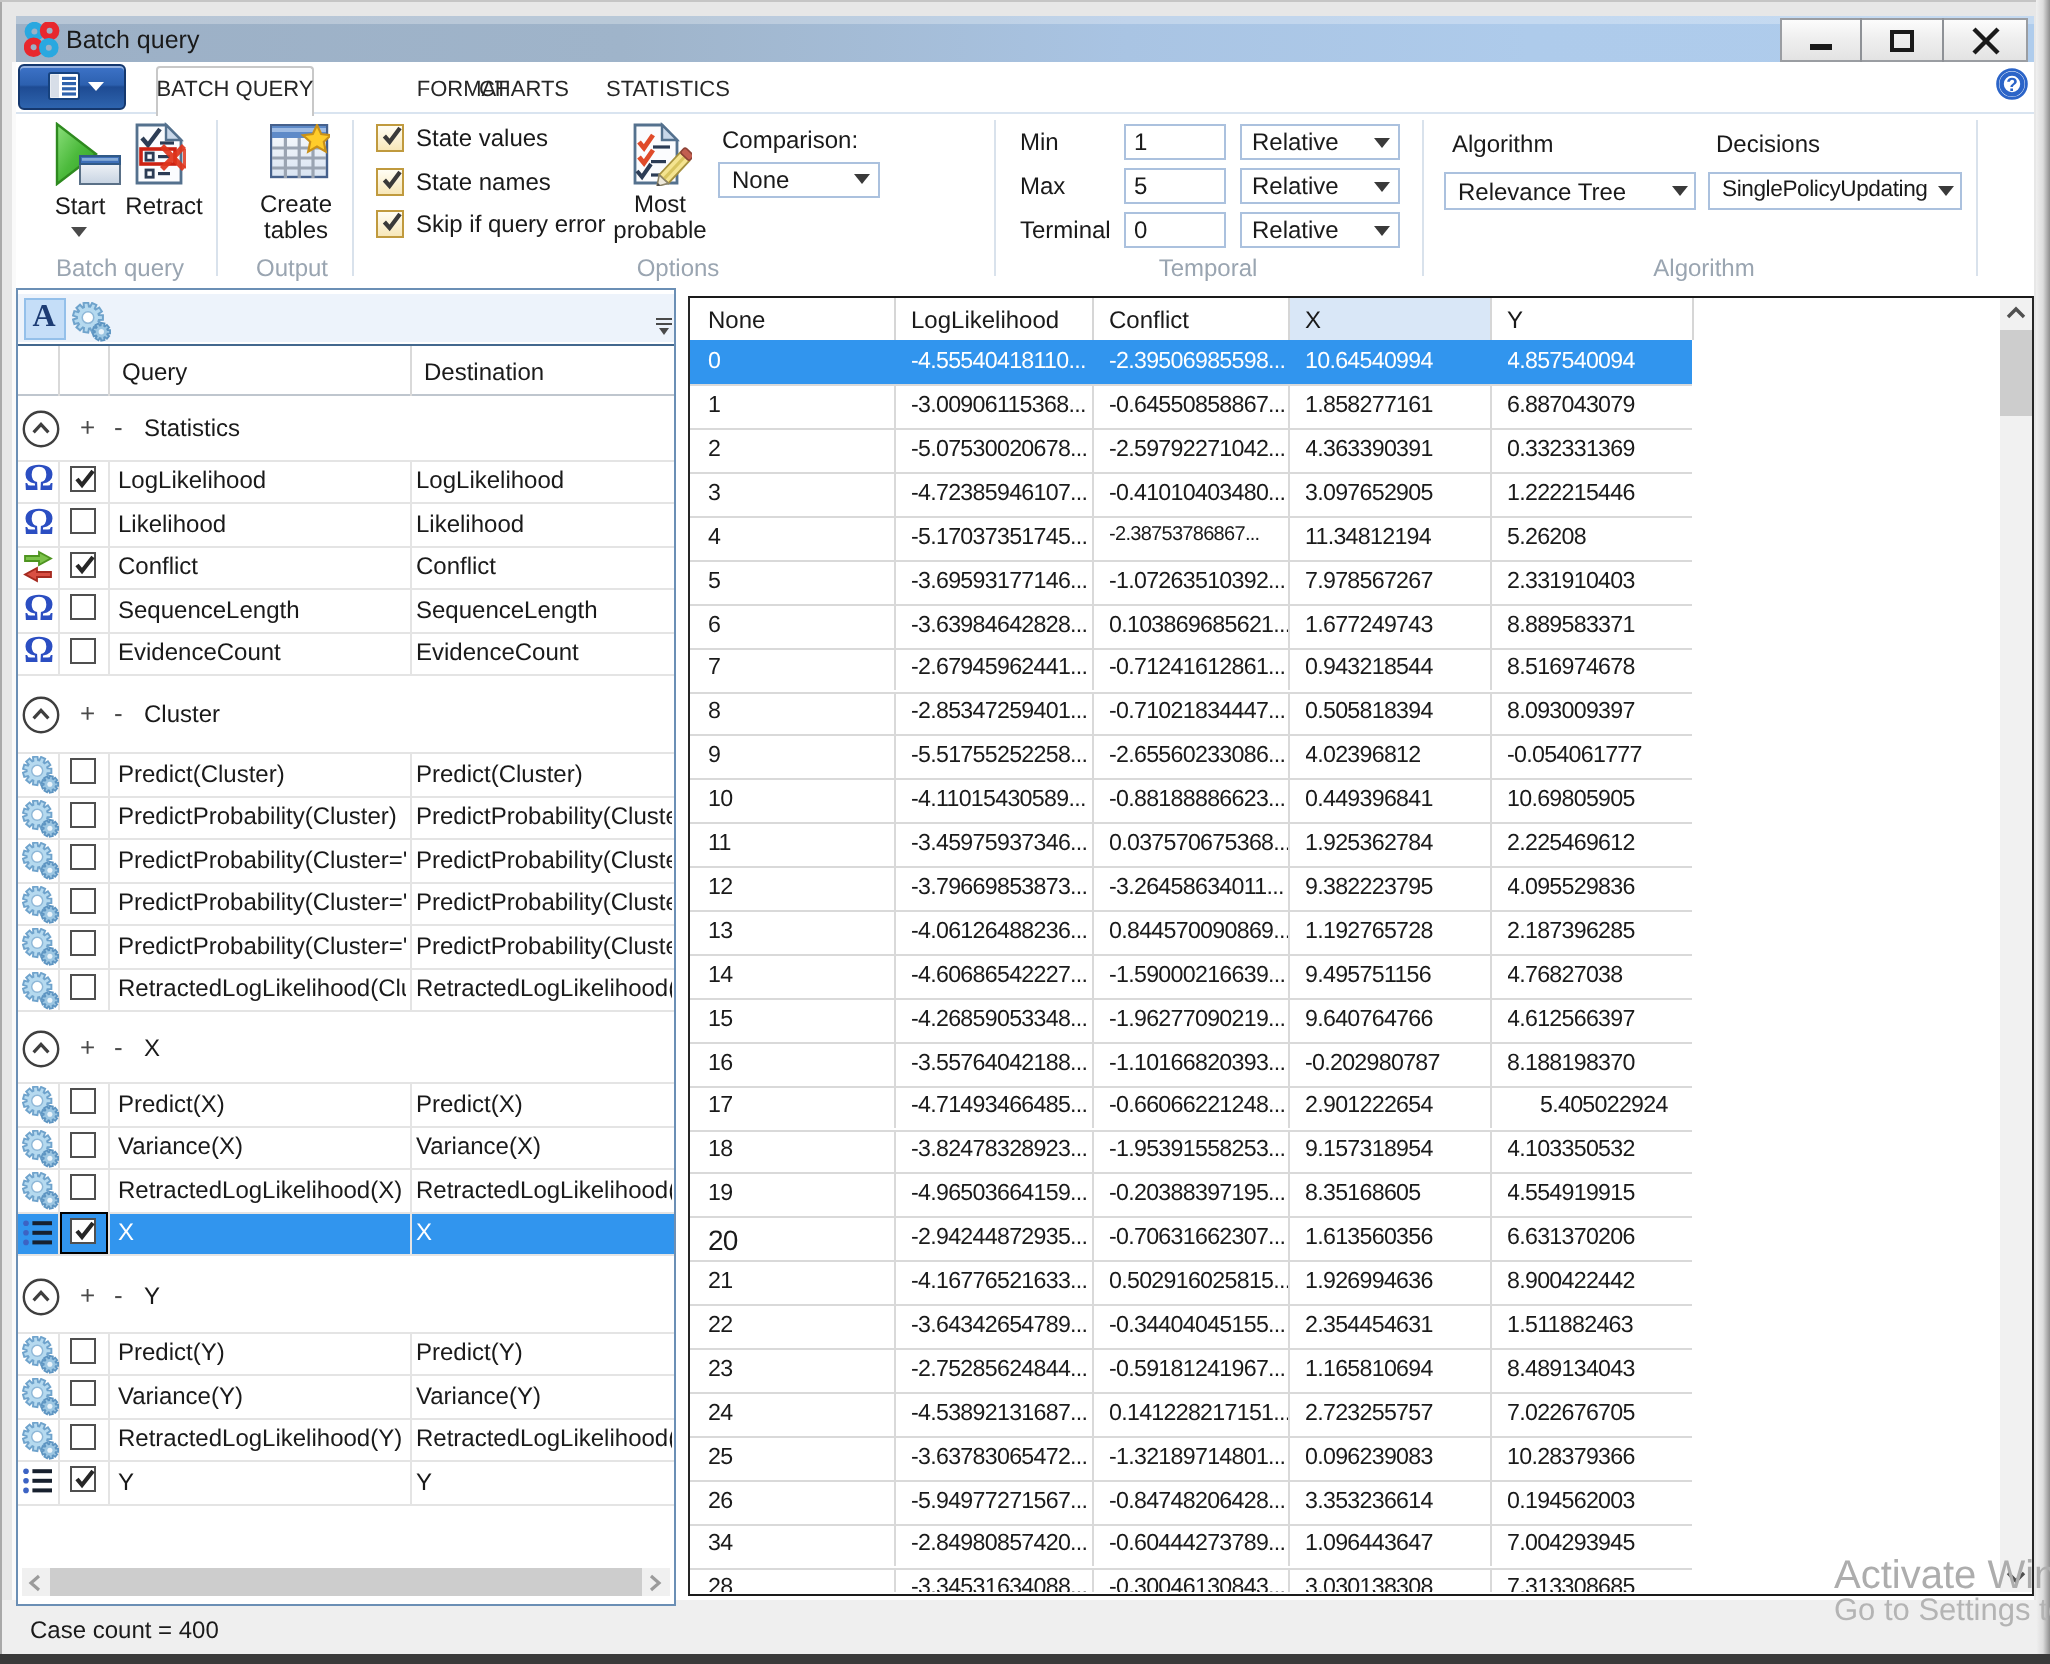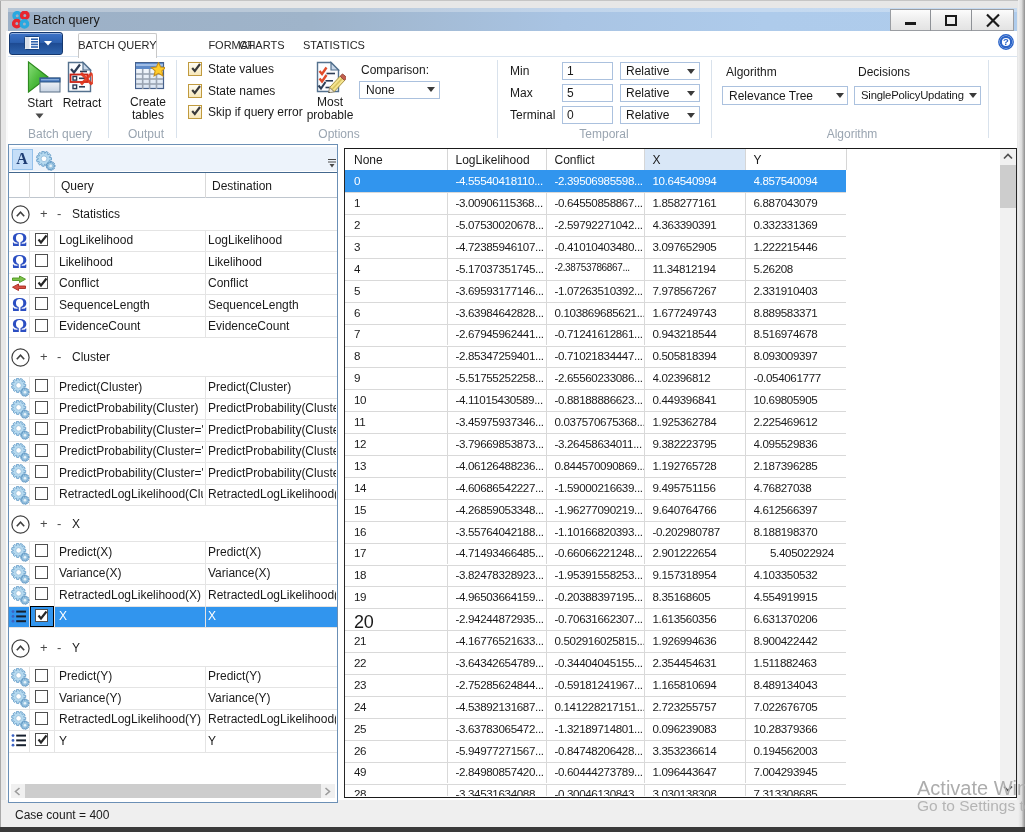--- a/index.html
+++ b/index.html
@@ -787,21 +787,21 @@
     <div class="cell" style="left:209.5px;top:3.9px;width:89.0px;font-size:11.6px;color:#1A1A1A;letter-spacing:-0.35px">-0.20388397195...</div>
     <div class="cell" style="left:307.5px;top:3.9px;width:92.0px;font-size:11.6px;color:#1A1A1A;letter-spacing:-0.35px">8.35168605</div>
     <div class="cell" style="left:408.5px;top:3.9px;width:92.5px;font-size:11.6px;color:#1A1A1A;letter-spacing:-0.35px">4.554919915</div>
     <div class="abs" style="left:101.5px;top:0;width:1px;height:21.9px;background:#D9D9D9"></div>
     <div class="abs" style="left:200.5px;top:0;width:1px;height:21.9px;background:#D9D9D9"></div>
     <div class="abs" style="left:298.5px;top:0;width:1px;height:21.9px;background:#D9D9D9"></div>
     <div class="abs" style="left:399.5px;top:0;width:1px;height:21.9px;background:#D9D9D9"></div>
   </div>
 <div class="abs" style="left:345px;top:608.3px;width:501px;height:1px;background:#D9D9D9"></div>
 <div class="abs" style="left:345px;top:608.3px;width:501px;height:21.9px;overflow:hidden">
-    <div class="cell" style="left:9.0px;top:3.9px;width:92.5px;font-size:18px;color:#1A1A1A;letter-spacing:-0.35px">20</div>
+    <div class="cell" style="left:9.0px;top:3.9px;width:92.5px;font-size:14px;color:#1A1A1A;letter-spacing:-0.35px">20</div>
     <div class="cell" style="left:110.5px;top:3.9px;width:90.0px;font-size:11.6px;color:#1A1A1A;letter-spacing:-0.35px">-2.94244872935...</div>
     <div class="cell" style="left:209.5px;top:3.9px;width:89.0px;font-size:11.6px;color:#1A1A1A;letter-spacing:-0.35px">-0.70631662307...</div>
     <div class="cell" style="left:307.5px;top:3.9px;width:92.0px;font-size:11.6px;color:#1A1A1A;letter-spacing:-0.35px">1.613560356</div>
     <div class="cell" style="left:408.5px;top:3.9px;width:92.5px;font-size:11.6px;color:#1A1A1A;letter-spacing:-0.35px">6.631370206</div>
     <div class="abs" style="left:101.5px;top:0;width:1px;height:21.9px;background:#D9D9D9"></div>
     <div class="abs" style="left:200.5px;top:0;width:1px;height:21.9px;background:#D9D9D9"></div>
     <div class="abs" style="left:298.5px;top:0;width:1px;height:21.9px;background:#D9D9D9"></div>
     <div class="abs" style="left:399.5px;top:0;width:1px;height:21.9px;background:#D9D9D9"></div>
   </div>
 <div class="abs" style="left:345px;top:630.2px;width:501px;height:1px;background:#D9D9D9"></div>
@@ -871,21 +871,21 @@
     <div class="cell" style="left:209.5px;top:3.9px;width:89.0px;font-size:11.6px;color:#1A1A1A;letter-spacing:-0.35px">-0.84748206428...</div>
     <div class="cell" style="left:307.5px;top:3.9px;width:92.0px;font-size:11.6px;color:#1A1A1A;letter-spacing:-0.35px">3.353236614</div>
     <div class="cell" style="left:408.5px;top:3.9px;width:92.5px;font-size:11.6px;color:#1A1A1A;letter-spacing:-0.35px">0.194562003</div>
     <div class="abs" style="left:101.5px;top:0;width:1px;height:21.9px;background:#D9D9D9"></div>
     <div class="abs" style="left:200.5px;top:0;width:1px;height:21.9px;background:#D9D9D9"></div>
     <div class="abs" style="left:298.5px;top:0;width:1px;height:21.9px;background:#D9D9D9"></div>
     <div class="abs" style="left:399.5px;top:0;width:1px;height:21.9px;background:#D9D9D9"></div>
   </div>
 <div class="abs" style="left:345px;top:761.6px;width:501px;height:1px;background:#D9D9D9"></div>
 <div class="abs" style="left:345px;top:761.6px;width:501px;height:21.9px;overflow:hidden">
-    <div class="cell" style="left:9.0px;top:3.9px;width:92.5px;font-size:11.6px;color:#1A1A1A;letter-spacing:-0.35px">49</div>
+    <div class="cell" style="left:9.0px;top:3.9px;width:92.5px;font-size:11.6px;color:#1A1A1A;letter-spacing:-0.35px">34</div>
     <div class="cell" style="left:110.5px;top:3.9px;width:90.0px;font-size:11.6px;color:#1A1A1A;letter-spacing:-0.35px">-2.84980857420...</div>
     <div class="cell" style="left:209.5px;top:3.9px;width:89.0px;font-size:11.6px;color:#1A1A1A;letter-spacing:-0.35px">-0.60444273789...</div>
     <div class="cell" style="left:307.5px;top:3.9px;width:92.0px;font-size:11.6px;color:#1A1A1A;letter-spacing:-0.35px">1.096443647</div>
     <div class="cell" style="left:408.5px;top:3.9px;width:92.5px;font-size:11.6px;color:#1A1A1A;letter-spacing:-0.35px">7.004293945</div>
     <div class="abs" style="left:101.5px;top:0;width:1px;height:21.9px;background:#D9D9D9"></div>
     <div class="abs" style="left:200.5px;top:0;width:1px;height:21.9px;background:#D9D9D9"></div>
     <div class="abs" style="left:298.5px;top:0;width:1px;height:21.9px;background:#D9D9D9"></div>
     <div class="abs" style="left:399.5px;top:0;width:1px;height:21.9px;background:#D9D9D9"></div>
   </div>
 <div class="abs" style="left:345px;top:783.5px;width:501px;height:1px;background:#D9D9D9"></div>

